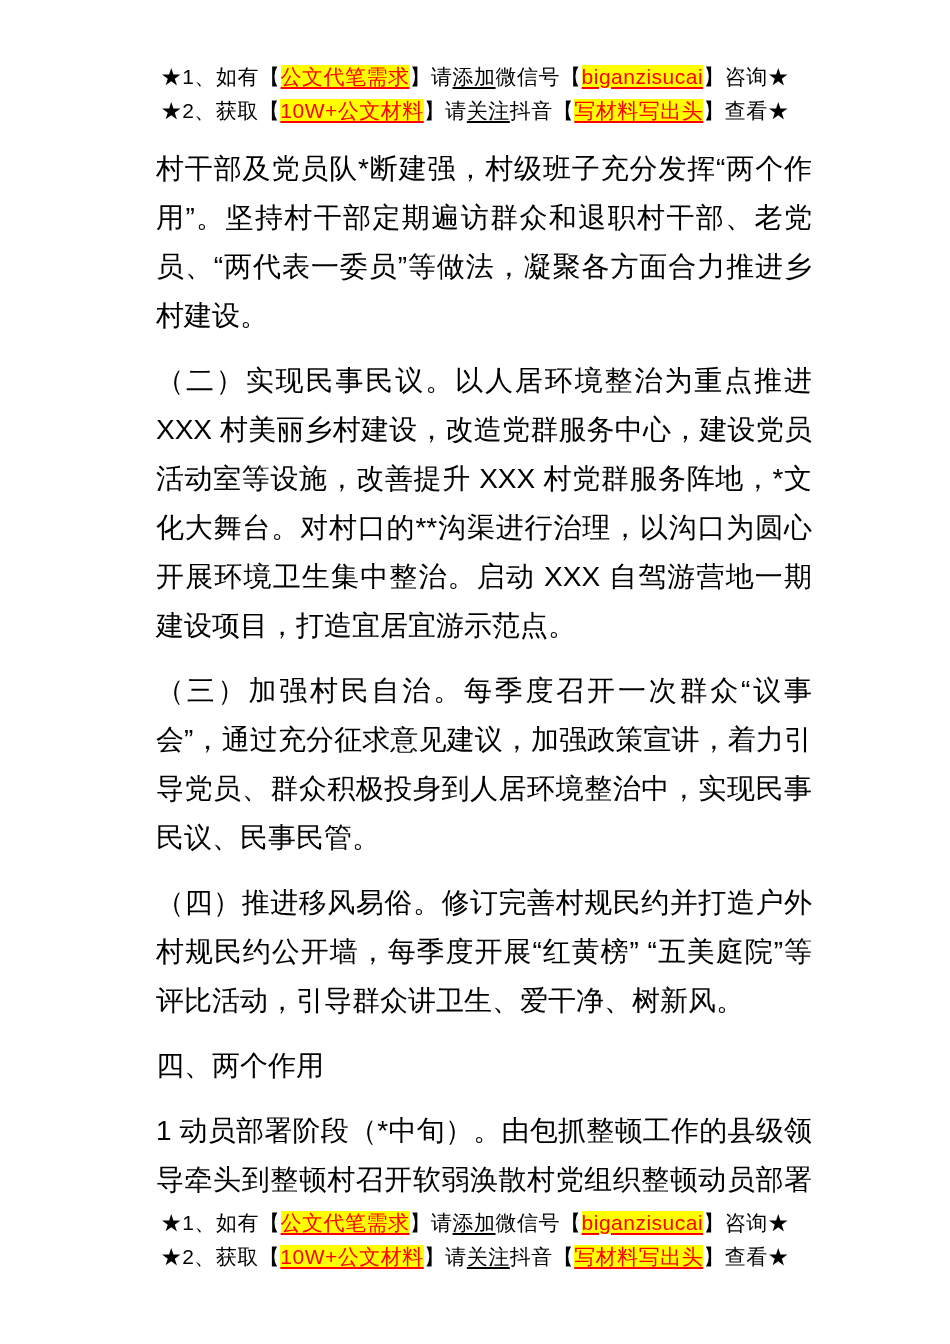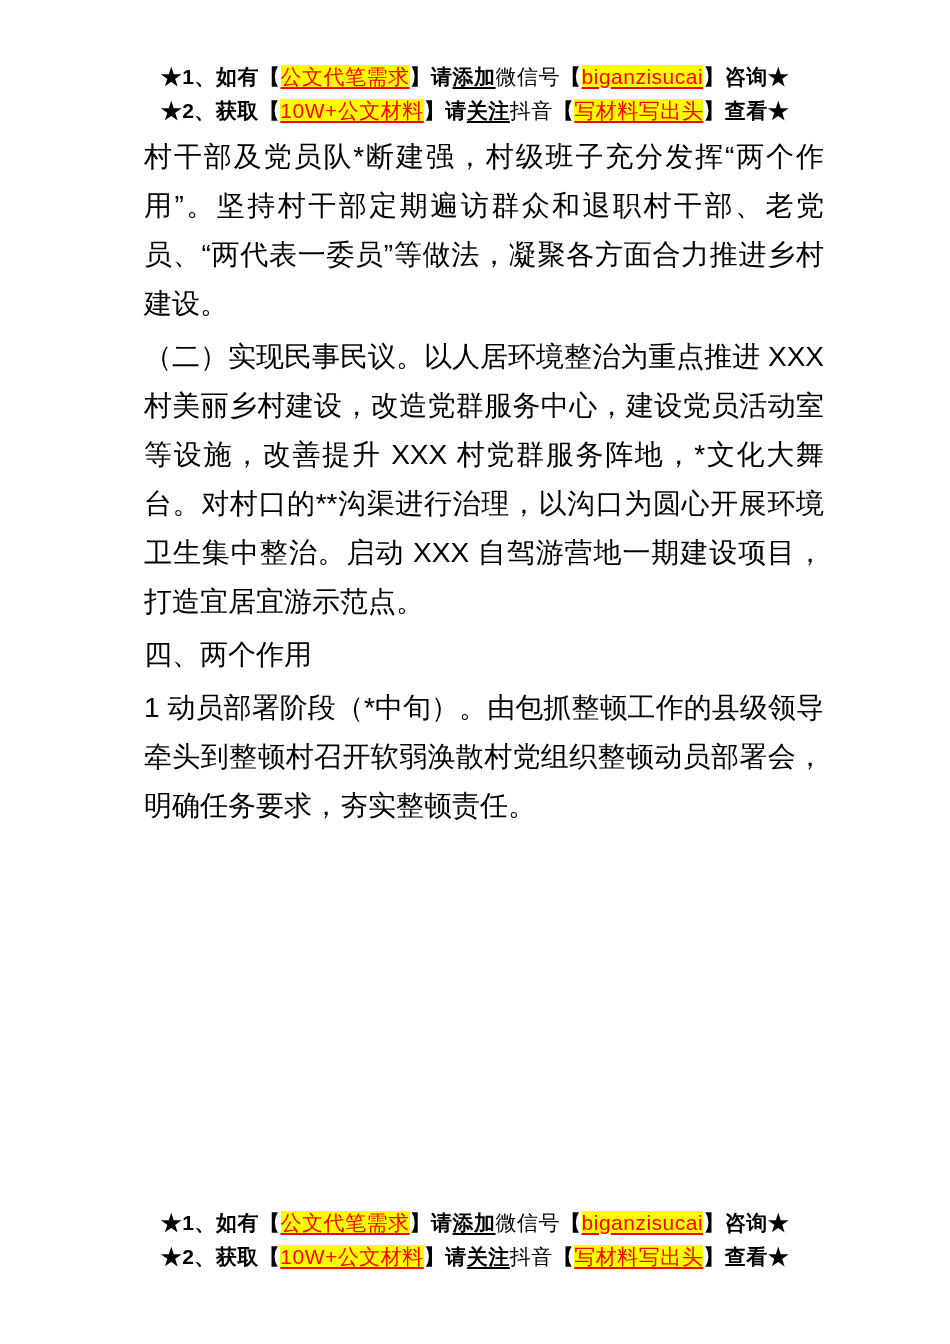--- a/index.html
+++ b/index.html
@@ -22,24 +22,24 @@
     right: 0;
     text-align: center;
     font-size: 21px;
     line-height: 34px;
     font-weight: bold;
     letter-spacing: 0.5px;
   }
   .ad-top { top: 60px; }
   .ad-bottom { top: 1206px; }
   .seg { white-space: pre-wrap; }
-  .seg.bold { font-weight: bold; }
+  .seg.bold { font-weight: normal; }
   .seg.regular { font-weight: normal; text-align: center; }
   .seg.bold-underline {
-    font-weight: bold;
+    font-weight: normal;
     text-decoration: underline;
     text-decoration-thickness: 2px;
     text-underline-offset: 3px;
     text-align: right;
   }
   .seg.highlight {
     font-weight: normal;
     color: var(--highlight-text, #ff0000);
     background: var(--highlight-bg, #ffff00);
     text-decoration: underline;
@@ -53,35 +53,37 @@
     left: 140px;
     width: 688px;
     height: 1080px;
     overflow: hidden;
     font-size: 28px;
     line-height: 49px;
     font-weight: normal;
     text-align: justify;
     text-justify: inter-ideograph;
   }
-  .para { margin: 4px; }
+  .para { margin: 16px; }
 </style>
 </head>
 <body>
 
 <div class="page">
 
   <div class="ad ad-top">
     <div class="ad-line"><span class="seg bold">★1、如有【</span><span class="seg highlight">公文代笔需求</span><span class="seg bold">】请</span><span class="seg bold-underline">添加</span><span class="seg regular">微信号</span><span class="seg bold">【</span><span class="seg highlight">biganzisucai</span><span class="seg bold">】咨询★</span></div>
     <div class="ad-line"><span class="seg bold">★2、获取【</span><span class="seg highlight">10W+公文材料</span><span class="seg bold">】请</span><span class="seg bold-underline">关注</span><span class="seg regular">抖音</span><span class="seg bold">【</span><span class="seg highlight">写材料写出头</span><span class="seg bold">】查看★</span></div>
   </div>
 
   <div class="doc-body">
       <div class="para">村干部及党员队*断建强，村级班子充分发挥“两个作用”。坚持村干部定期遍访群众和退职村干部、老党员、“两代表一委员”等做法，凝聚各方面合力推进乡村建设。</div>
       <div class="para">（二）实现民事民议。以人居环境整治为重点推进 XXX 村美丽乡村建设，改造党群服务中心，建设党员活动室等设施，改善提升 XXX 村党群服务阵地，*文化大舞台。对村口的**沟渠进行治理，以沟口为圆心开展环境卫生集中整治。启动 XXX 自驾游营地一期建设项目，打造宜居宜游示范点。</div>
+      <div class="para">（三）加强村民自治。每季度召开一次群众“议事会”，通过充分征求意见建议，加强政策宣讲，着力引导党员、群众积极投身到人居环境整治中，实现民事民议、民事民管。</div>
+      <div class="para">（四）推进移风易俗。修订完善村规民约并打造户外村规民约公开墙，每季度开展“红黄榜” “五美庭院”等评比活动，引导群众讲卫生、爱干净、树新风。</div>
       <div class="para">四、两个作用</div>
       <div class="para">1 动员部署阶段（*中旬）。由包抓整顿工作的县级领导牵头到整顿村召开软弱涣散村党组织整顿动员部署会，明确任务要求，夯实整顿责任。</div>
     </div>
 
   <div class="ad ad-bottom">
     <div class="ad-line"><span class="seg bold">★1、如有【</span><span class="seg highlight">公文代笔需求</span><span class="seg bold">】请</span><span class="seg bold-underline">添加</span><span class="seg regular">微信号</span><span class="seg bold">【</span><span class="seg highlight">biganzisucai</span><span class="seg bold">】咨询★</span></div>
     <div class="ad-line"><span class="seg bold">★2、获取【</span><span class="seg highlight">10W+公文材料</span><span class="seg bold">】请</span><span class="seg bold-underline">关注</span><span class="seg regular">抖音</span><span class="seg bold">【</span><span class="seg highlight">写材料写出头</span><span class="seg bold">】查看★</span></div>
   </div>
 
 </div>

